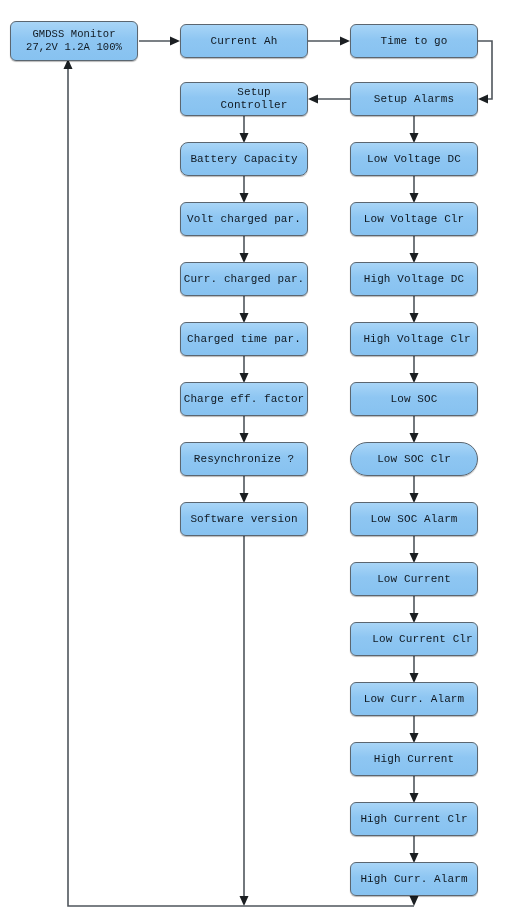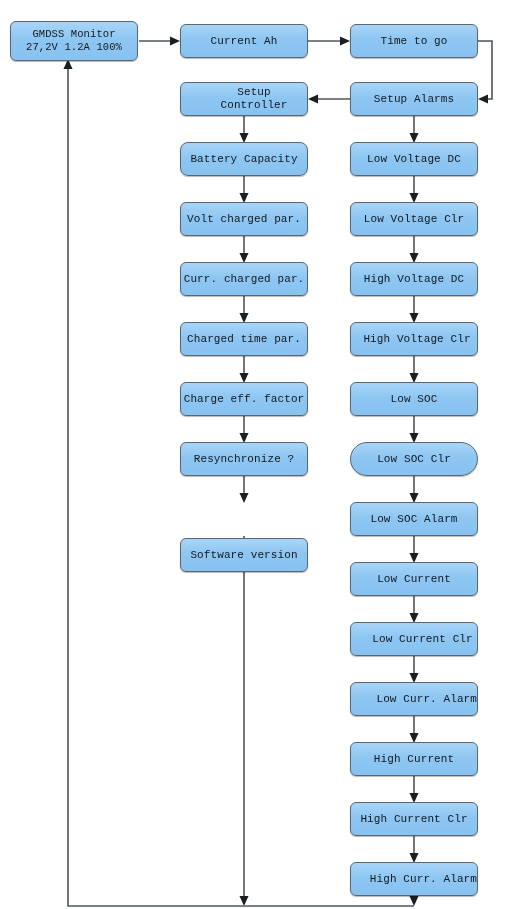--- a/index.html
+++ b/index.html
@@ -219,21 +219,21 @@
   </div>
   <div class="node" style="left:180px; top:309px; width:128px; height:34px;">
     <span>Charged time par.</span>
   </div>
   <div class="node" style="left:180px; top:369px; width:128px; height:34px;">
     <span>Charge eff. factor</span>
   </div>
   <div class="node" style="left:180px; top:429px; width:128px; height:34px;">
     <span>Resynchronize ?</span>
   </div>
-  <div class="node" style="left:180px; top:489px; width:128px; height:34px;margin-top:36px;">
+  <div class="node" style="left:180px; top:489px; width:128px; height:34px;">
     <span>Software version</span>
   </div>
 
   <div class="node" style="left:350px; top:129px; width:128px; height:34px;">
     <span>Low Voltage DC</span>
   </div>
   <div class="node" style="left:350px; top:189px; width:128px; height:34px;">
     <span>Low Voltage Clr</span>
   </div>
   <div class="node" style="left:350px; top:249px; width:128px; height:34px;">
@@ -250,26 +250,26 @@
   </div>
   <div class="node" style="left:350px; top:489px; width:128px; height:34px;">
     <span>Low SOC Alarm</span>
   </div>
   <div class="node" style="left:350px; top:549px; width:128px; height:34px;">
     <span>Low Current</span>
   </div>
   <div class="node" style="left:350px; top:609px; width:128px; height:34px;padding-left:17px;">
     <span>Low Current Clr</span>
   </div>
-  <div class="node" style="left:350px; top:669px; width:128px; height:34px;justify-content:flex-end;">
+  <div class="node" style="left:350px; top:669px; width:128px; height:34px;">
     <span>Low Curr. Alarm</span>
   </div>
   <div class="node" style="left:350px; top:729px; width:128px; height:34px;">
     <span>High Current</span>
   </div>
   <div class="node" style="left:350px; top:789px; width:128px; height:34px;">
     <span>High Current Clr</span>
   </div>
-  <div class="node" style="left:350px; top:849px; width:128px; height:34px;justify-content:flex-end;">
+  <div class="node" style="left:350px; top:849px; width:128px; height:34px;">
     <span>High Curr. Alarm</span>
   </div>
 
 </div>
 
 </body></html>

